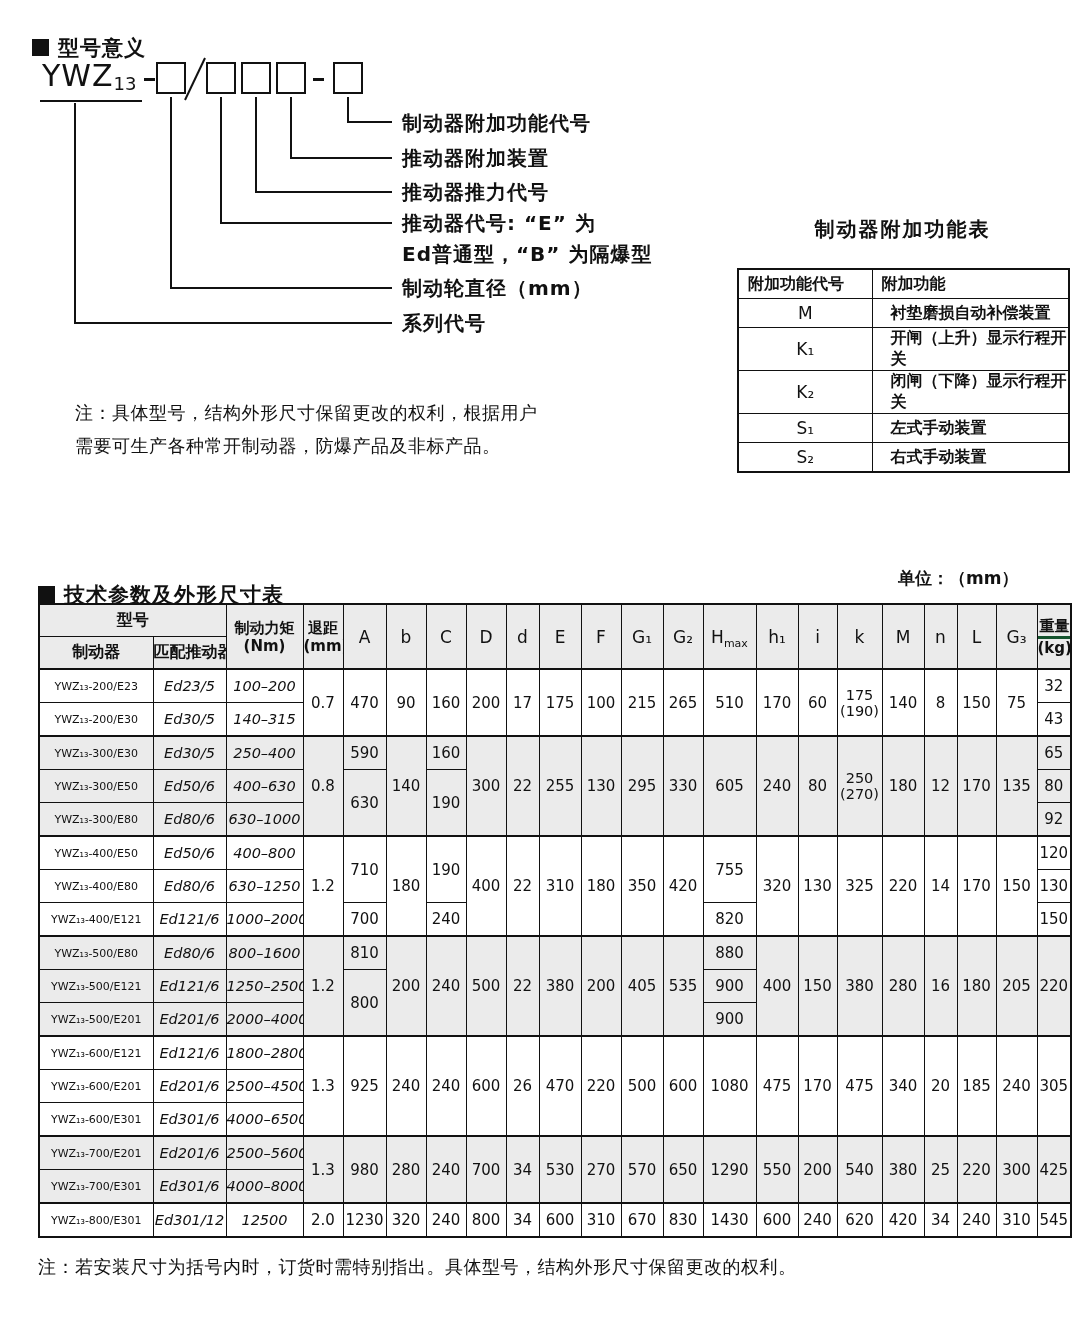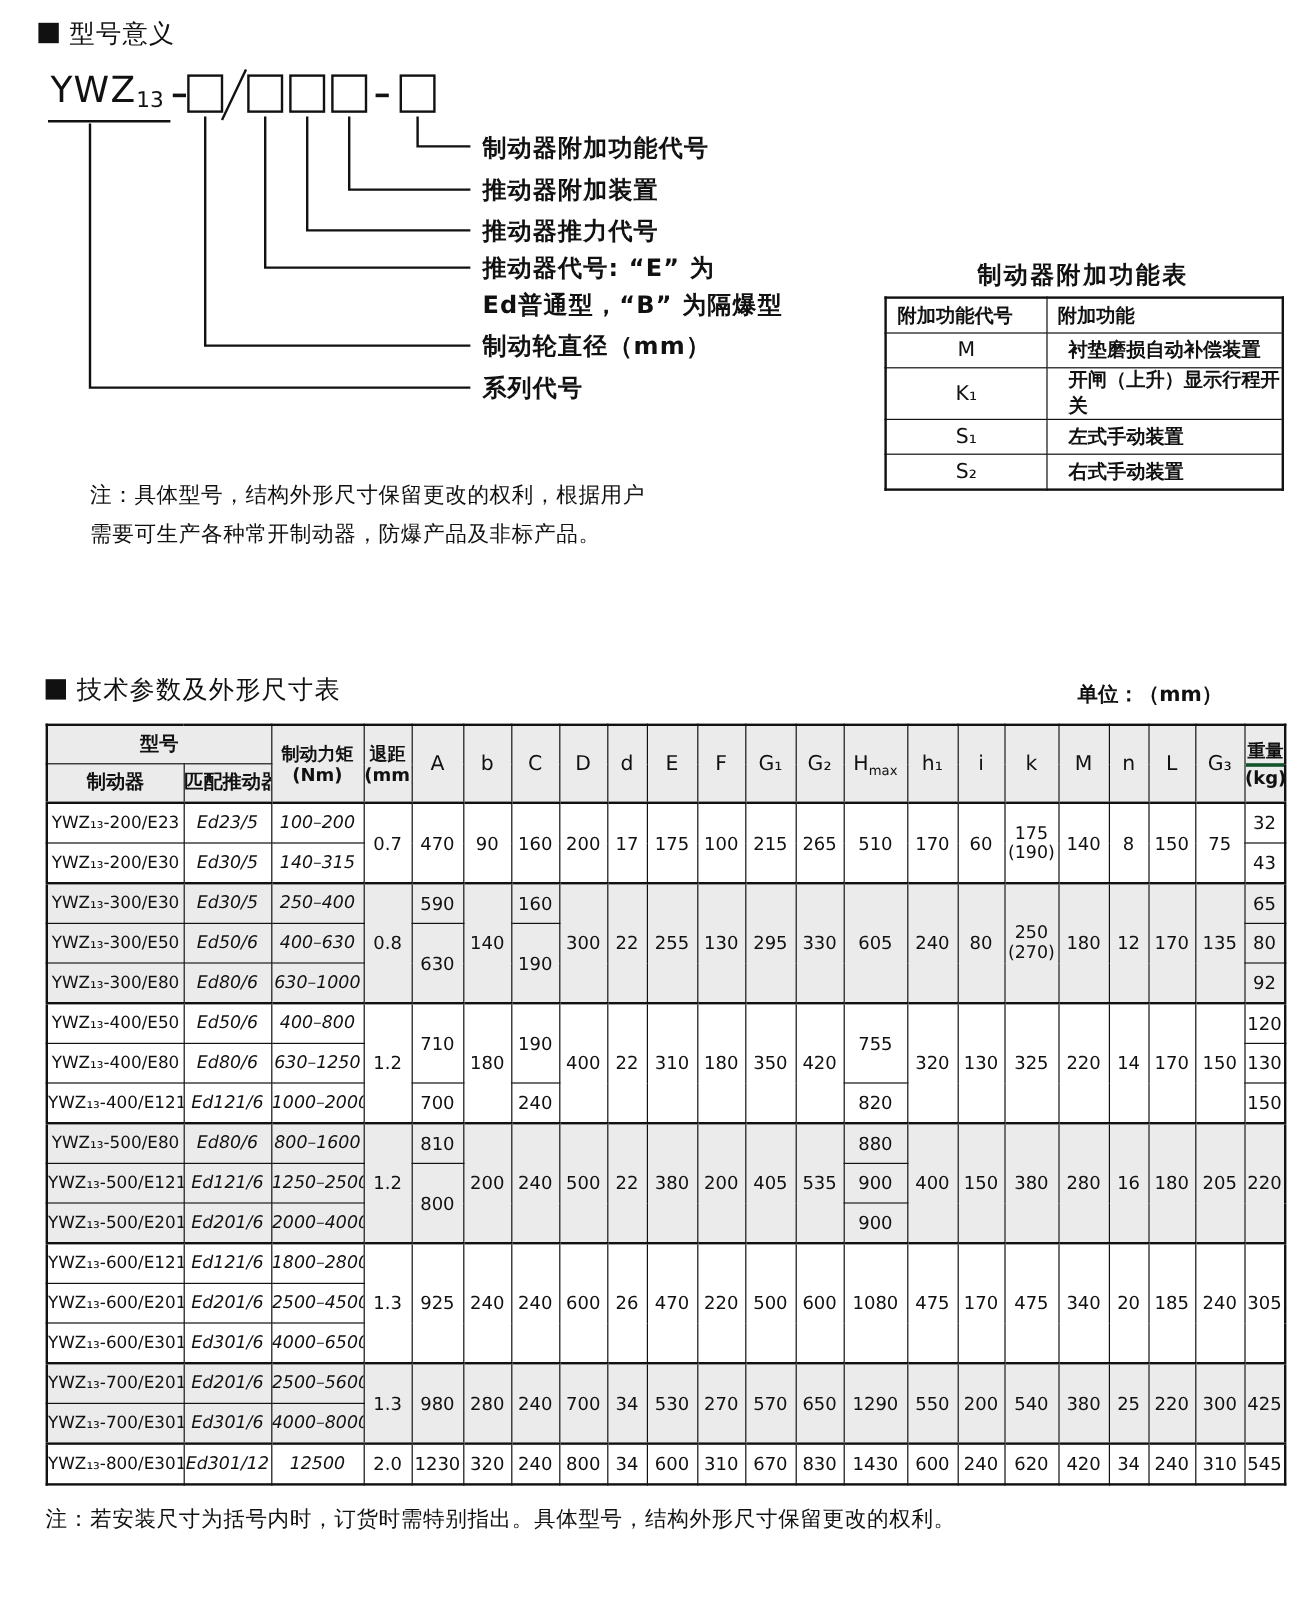--- a/index.html
+++ b/index.html
@@ -1,43 +1,43 @@
 <!DOCTYPE html>
 <html><head>
 <meta charset="utf-8">
 <style>
   html,body{margin:0;padding:0;background:#fff;}
   body{font-family:"DejaVu Sans","Liberation Sans",sans-serif;color:#111;}
   .page{position:relative;width:1091px;height:1335px;background:#fff;overflow:hidden;}
   .abs{position:absolute;}
   .bullet{display:inline-block;width:17px;height:17px;background:#111;margin-right:9px;vertical-align:-1px;}
-  .sec-title{font-size:21px;font-weight:normal;letter-spacing:1px;}
+  .sec-title{font-size:21px;font-weight:bold;letter-spacing:1px;margin-top:20px;}
   
   .series{font-size:30px;letter-spacing:1px;}
   .series .sub{font-size:18px;vertical-align:-4px;letter-spacing:0;}
   .codebox{position:absolute;width:26px;height:28px;border:2px solid #111;background:#fff;}
   .dash{position:absolute;height:3px;background:#111;}
   .dlabel{position:absolute;font-size:20px;font-weight:bold;line-height:22px;white-space:nowrap;letter-spacing:1px;}
   svg.wires{position:absolute;left:30px;top:45px;pointer-events:none;}
   
   .ft-title{position:absolute;left:737px;top:216px;width:331px;text-align:center;font-size:20px;font-weight:bold;letter-spacing:2px;}
   table.ftable{position:absolute;left:737px;top:247px;border-collapse:collapse;table-layout:fixed;background:#fff;}
   table.ftable th,table.ftable td{border:1px solid #111;height:28px;font-size:16px;font-weight:bold;padding:0;}
-  table.ftable{border:2px solid #111;}
+  table.ftable{border:2px solid #111;margin-top:21px;}
   table.ftable .code{text-align:center;font-weight:normal;font-size:17px;}
   table.ftable .fn{text-align:left;padding-left:18px;}
   table.ftable th{text-align:left;padding-left:9px;font-size:16px;}
   
   .unit{position:absolute;left:898px;top:567px;font-size:17px;font-weight:bold;}
   table.main{position:absolute;left:38px;top:603px;border-collapse:collapse;table-layout:fixed;width:1026px;border:2px solid #111;background:#fff;}
   table.main th,table.main td{border:1px solid #111;padding:0;text-align:center;vertical-align:middle;white-space:nowrap;overflow:hidden;}
   table.main th{height:31px;font-size:16px;font-weight:bold;}
   table.main th.dim{font-weight:normal;font-size:17px;}
   table.main td{height:32px;font-size:15px;font-weight:normal;}
-  table.main td.model{font-size:14px;}
+  table.main td.model{font-size:11px;}
   table.main td.mt{font-size:14.5px;font-style:italic;}
   table.main tr.gray td{background:#ebebeb;}
   table.main thead th{background:#ebebeb;}
   table.main tr.gs td,table.main tr.gs th{border-top:2px solid #111;}
   table.main td.k2{white-space:pre-line;line-height:16px;font-size:14.5px;}
   .h2l{line-height:18px;font-size:15px;}
   .sub2{font-size:11px;position:relative;top:4px;}
   .wt{display:inline-block;border-bottom:3px solid #14532d;padding:0 2px 1px 2px;}
   
   .note{font-size:18px;font-weight:normal;line-height:33px;letter-spacing:0.5px;}
@@ -92,20 +92,24 @@
       <th>附加功能代号</th>
       <th>附加功能</th>
     </tr>
     <tr>
           <td class="code">M</td>
           <td class="fn">衬垫磨损自动补偿装置</td>
         </tr>
     <tr>
           <td class="code">K₁</td>
           <td class="fn">开闸（上升）显示行程开关</td>
+        </tr>
+    <tr>
+          <td class="code">K₂</td>
+          <td class="fn">闭闸（下降）显示行程开关</td>
         </tr>
     <tr>
           <td class="code">S₁</td>
           <td class="fn">左式手动装置</td>
         </tr>
     <tr>
           <td class="code">S₂</td>
           <td class="fn">右式手动装置</td>
         </tr>
   </tbody>

